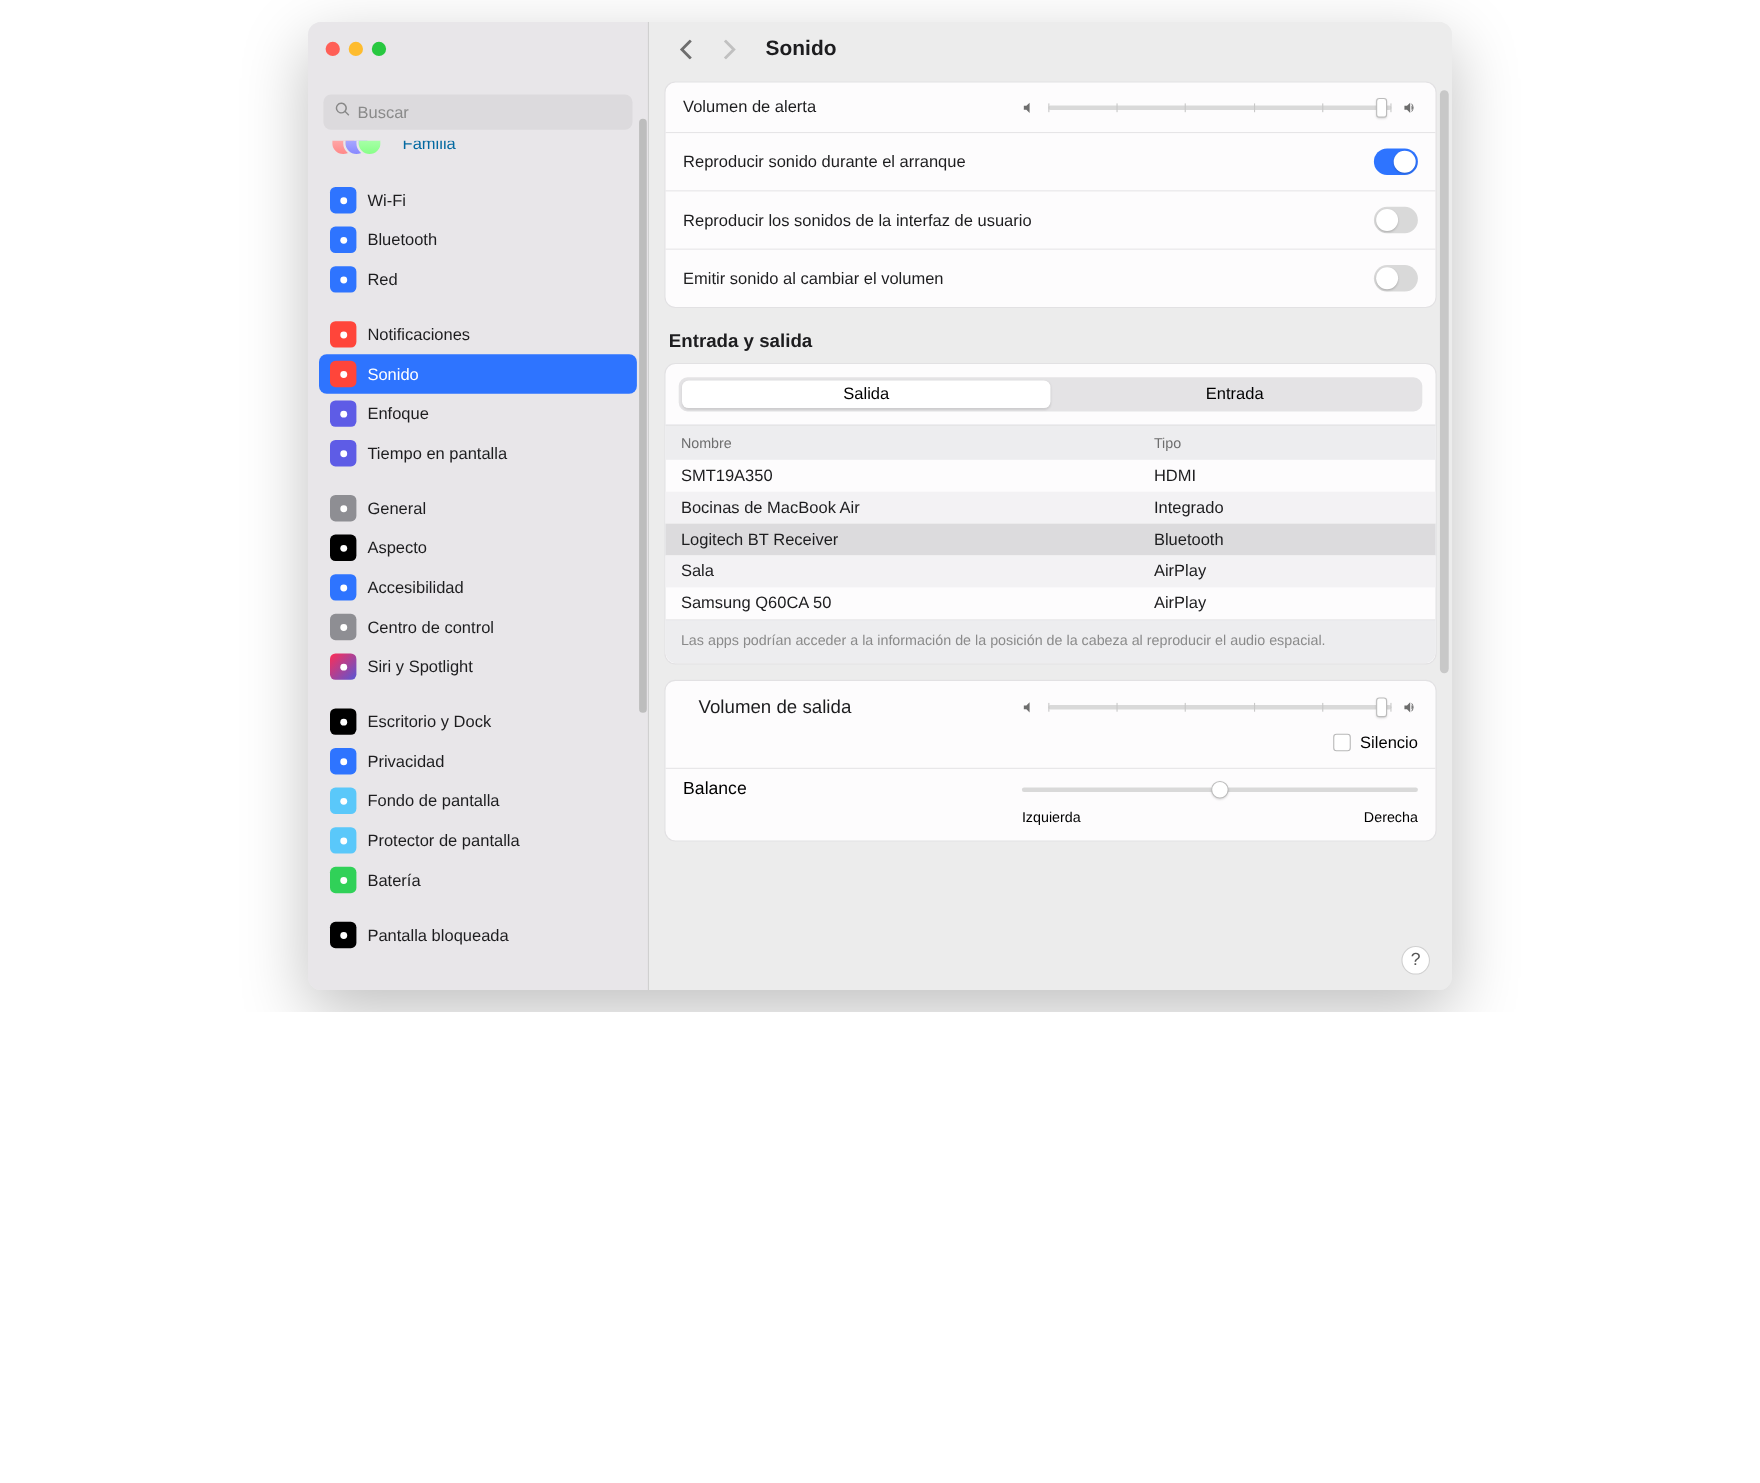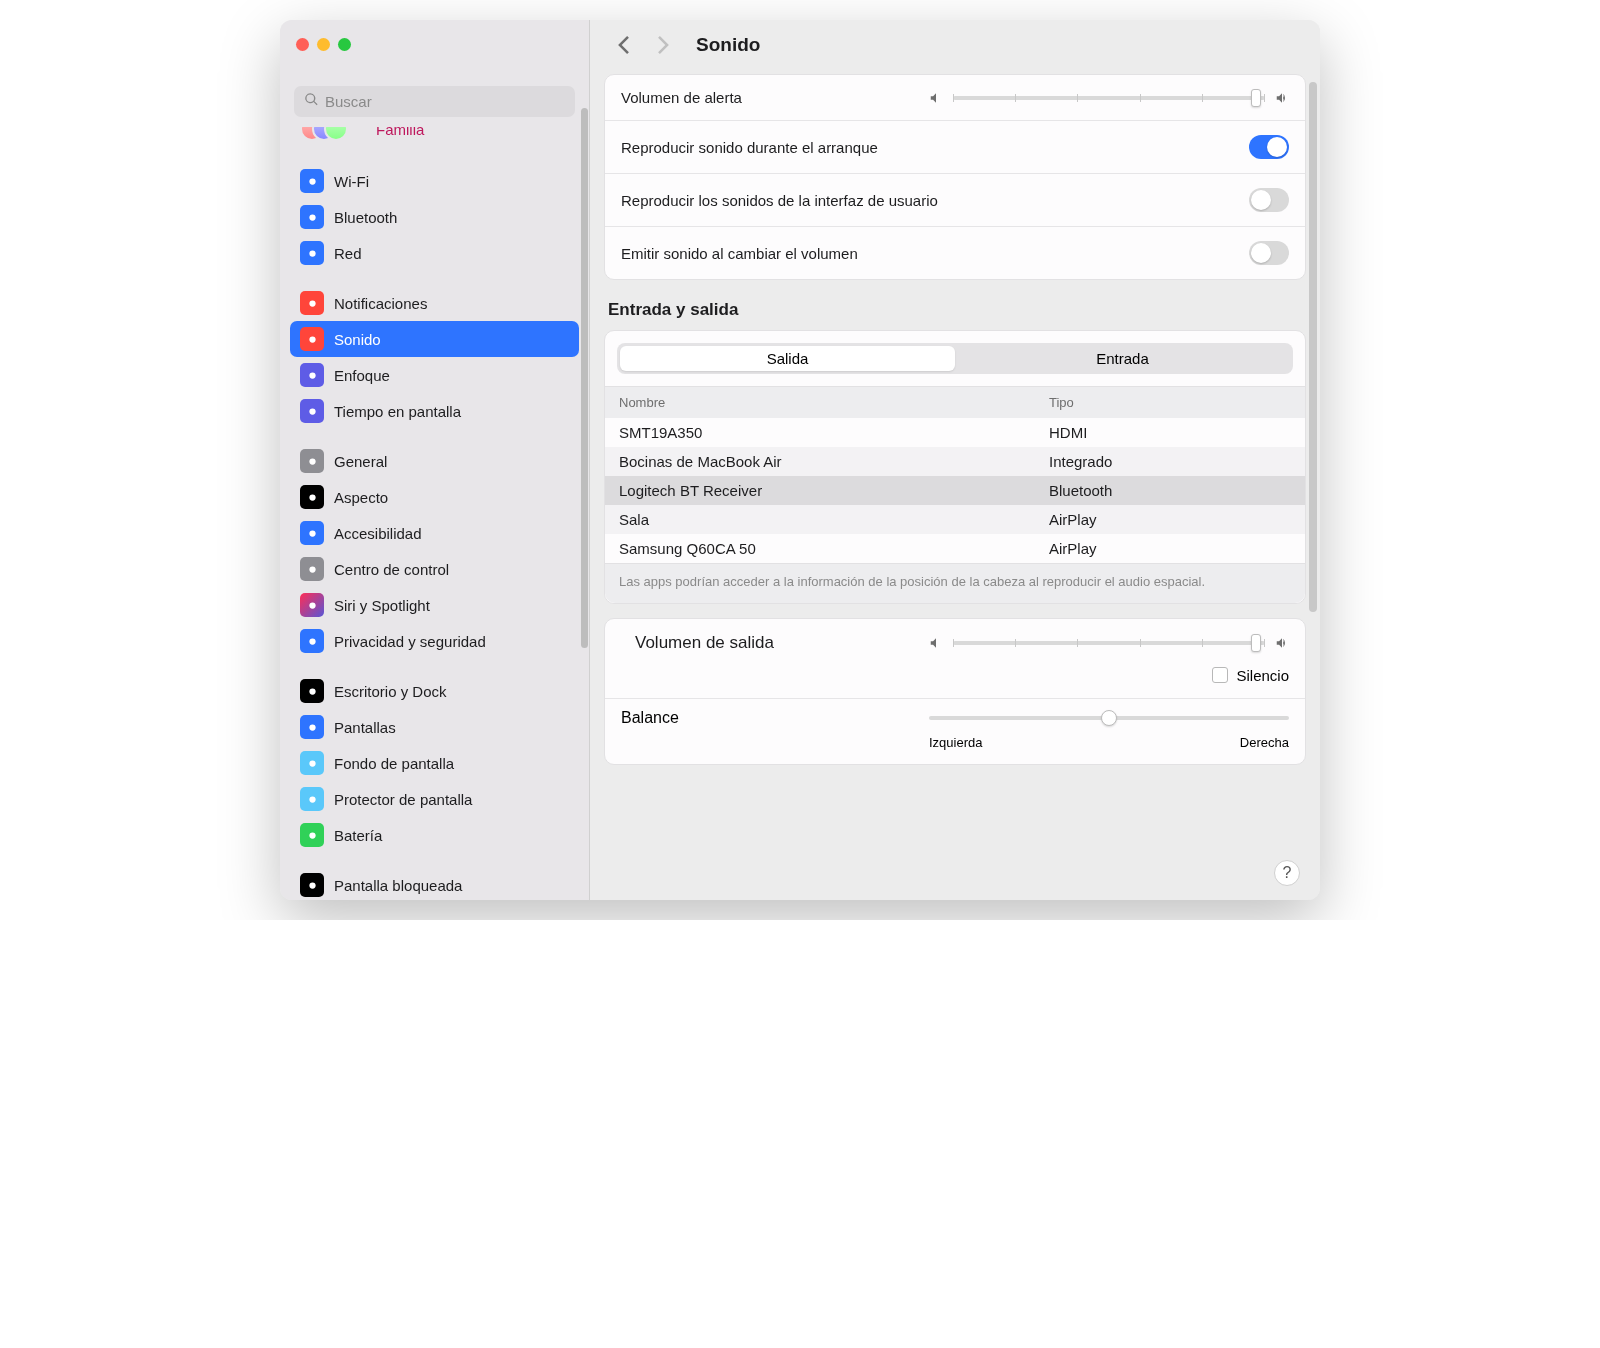--- a/index.html
+++ b/index.html
@@ -52,23 +52,23 @@
 .search input {
   border: none; background: transparent; outline: none;
   font-size: 15px; color: #555; flex:1;
 }
 .search input::placeholder { color: #8a8a8a; }
 .sb-scroll {
   flex: 1; overflow-y: hidden; padding: 0 10px 10px 10px;
   position: relative;
 }
 .sb-family {
-  display: flex; align-items: center; gap: 28px;
+  display: flex; align-items: center; gap: 18px;
   padding: 2px 10px 8px 10px;
-  color: #be185d; font-size: 15px;
+  color: #0369a1; font-size: 15px;
   margin-top: -12px;
 }
 .sb-family .avatars {
   position: relative; width: 48px; height: 24px;
 }
 .sb-family .av {
   width: 24px; height: 24px; border-radius:50%;
   position:absolute; border: 2px solid #e8e6e9;
 }
 .av1{background:linear-gradient(#fbb,#f88);left:0;}
@@ -362,45 +362,37 @@
               <span>Centro de control</span>
             </div>
             <div class="sb-item">
               <div class="sb-icon ic-siri">
                 <svg viewBox="0 0 24 24">
                   <circle cx="12" cy="12" r="5"></circle>
                 </svg>
               </div>
               <span>Siri y Spotlight</span>
             </div>
-            <div class="sb-item">
-              <div class="sb-icon ic-privacy">
-                <svg viewBox="0 0 24 24">
-                  <circle cx="12" cy="12" r="5"></circle>
-                </svg>
-              </div>
-              <span>Privacidad y seguridad</span>
-            </div>
           </div>
           <div class="sb-group">
             <div class="sb-item">
               <div class="sb-icon ic-desktop">
                 <svg viewBox="0 0 24 24">
                   <circle cx="12" cy="12" r="5"></circle>
                 </svg>
               </div>
               <span>Escritorio y Dock</span>
             </div>
             <div class="sb-item">
               <div class="sb-icon ic-displays">
                 <svg viewBox="0 0 24 24">
                   <circle cx="12" cy="12" r="5"></circle>
                 </svg>
               </div>
-              <span>Pantallas</span>
+              <span>Privacidad</span>
             </div>
             <div class="sb-item">
               <div class="sb-icon ic-wallpaper">
                 <svg viewBox="0 0 24 24">
                   <circle cx="12" cy="12" r="5"></circle>
                 </svg>
               </div>
               <span>Fondo de pantalla</span>
             </div>
             <div class="sb-item">

